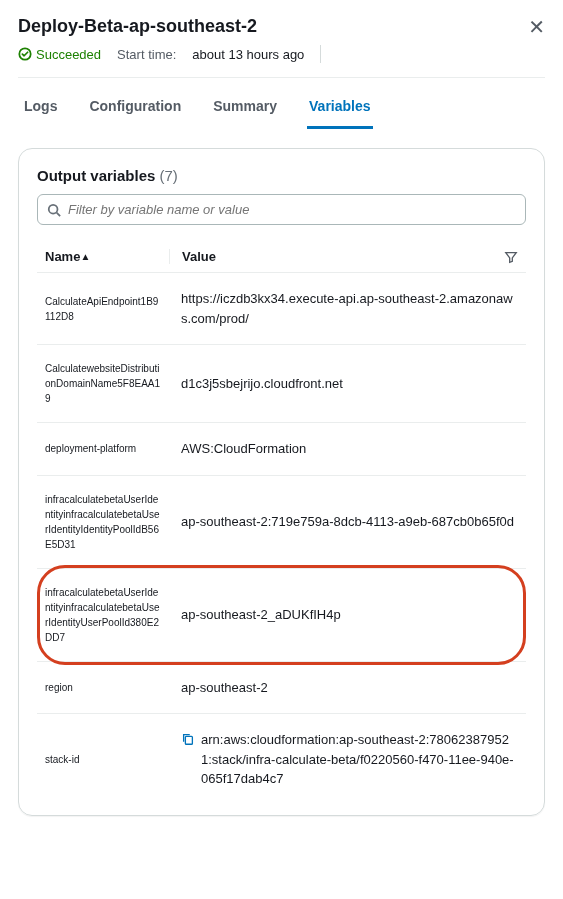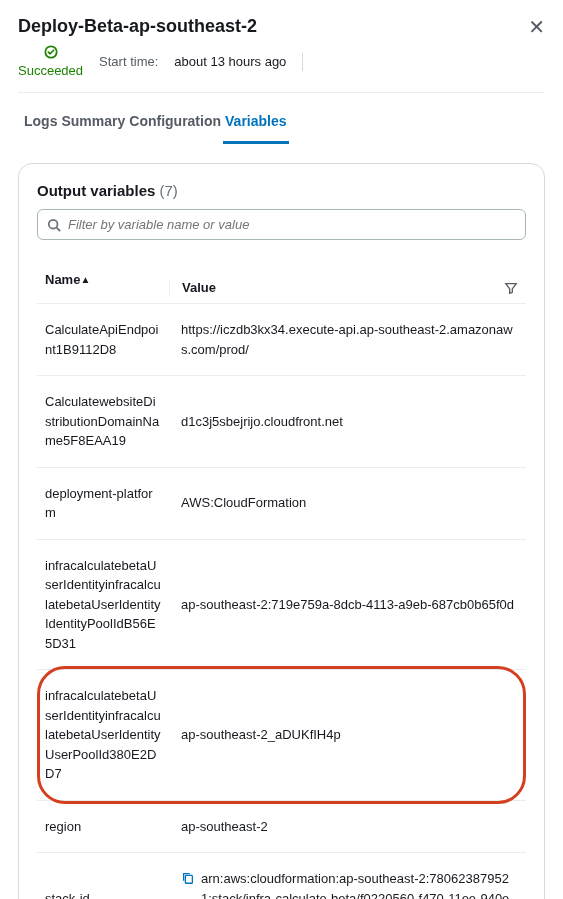--- a/index.html
+++ b/index.html
@@ -9,52 +9,52 @@
     color: #16191f;
     background: #fff;
     width: 563px;
   }
   .panel { padding: 16px 18px 24px; }
   .header { position: relative; }
   .title-row { display: flex; align-items: center; justify-content: space-between; text-align: center; }
   .title { font-size: 18px; font-weight: 700; color: #16191f; }
   .close-x { font-size: 20px; color: #545b64; cursor: pointer; line-height: 1; }
   .meta-row { display: flex; align-items: center; gap: 16px; margin-top: 8px; font-size: 13px; }
-  .status { display: flex; align-items: center; gap: 4px; color: #1d8102; font-weight: 500; flex-direction: column; }
+  .status { display: flex; align-items: center; gap: 4px; color: #1d8102; font-weight: 500; }
   .status-icon { width: 14px; height: 14px; }
   .meta-group { display: flex; gap: 16px; color: #16191f; }
   .meta-label { color: #545b64; }
   .divider-v { width: 1px; height: 18px; background: #d5dbdb; }
   .hr { border: 0; border-top: 1px solid #eaeded; margin-top: 14px; }
 
-  .tabs { display: flex; padding: 0 4px; margin-top: 8px; border-bottom: 1px solid transparent; }
+  .tabs { display: flex; gap: 28px; padding: 0 4px; margin-top: 8px; border-bottom: 1px solid transparent; }
   .tab { padding: 12px 2px; font-weight: 700; font-size: 14px; color: #545b64; cursor: pointer; border-bottom: 3px solid transparent; }
   .tab.active { color: #0073bb; border-bottom-color: #0073bb; }
 
   .card { border: 1px solid #d5dbdb; border-radius: 14px; margin-top: 18px; padding: 18px 18px 10px; box-shadow: 0 1px 1px rgba(0,0,0,.05); position: relative; }
   .card-title { font-weight: 700; font-size: 15px; }
   .card-title .count { color: #687078; font-weight: 400; }
 
   .search-wrap { margin-top: 10px; position: relative; }
   .search-icon-svg { position: absolute; left: 10px; top: 50%; transform: translateY(-50%); width: 14px; height: 14px; color: #687078; }
   .search-input {
     width: 100%; padding: 7px 10px 7px 30px;
     border: 1px solid #aab7b8; border-radius: 6px;
     font-size: 13px; font-style: italic; color: #0f172a;
     outline: none; background: #fff;
   }
 
   .table { width: 100%; margin-top: 18px; }
   .thead { display: flex; border-bottom: 1px solid #eaeded; padding: 6px 8px 8px; }
   .col-name { width: 124px; display: flex; align-items: center; font-weight: 700; font-size: 13px; }
-  .col-value { flex: 1; display: flex; align-items: center; justify-content: space-between; font-weight: 700; font-size: 13px; padding-left: 12px; border-left: 1px solid #eaeded; margin-top: 16px; }
+  .col-value { flex: 1; display: flex; align-items: center; justify-content: space-between; font-weight: 700; font-size: 13px; padding-left: 12px; border-left: 1px solid #eaeded; }
   .sort-tri { font-size: 10px; }
   .row { display: flex; padding: 16px 8px; border-bottom: 1px solid #eaeded; align-items: center; position: relative; }
   .row:last-child { border-bottom: 0; }
-  .cell-name { width: 124px; font-size: 13px; word-break: break-all; padding-right: 8px; line-height: 1.5; }
+  .cell-name { width: 124px; font-size: 10px; word-break: break-all; padding-right: 8px; line-height: 1.5; }
   .cell-value { flex: 1; font-size: 13px; word-break: break-all; padding-left: 12px; line-height: 1.5; display: flex; align-items: flex-start; gap: 6px; }
   .copy-icon { width: 14px; height: 14px; color: #0073bb; flex-shrink: 0; margin-top: 2px; cursor: pointer; }
   .filter-funnel { width: 14px; height: 14px; }
 
   .highlight-ring {
     position: absolute;
     border: 3px solid #d43f1f;
     border-radius: 28px;
     pointer-events: none;
     left: 0px; right: 0px;
@@ -82,22 +82,22 @@
         <span class="meta-label">Start time:</span>
         <span>about 13 hours ago</span>
       </div>
       <div class="divider-v"></div>
     </div>
     <hr class="hr">
   </div>
 
   <div class="tabs">
     <div class="tab">Logs</div>
+    <div class="tab">Configuration</div>
     <div class="tab">Summary</div>
-    <div class="tab">Configuration</div>
     <div class="tab active">Variables</div>
   </div>
 
   <div class="card">
     <div class="card-title">
       <span>Output variables</span>
       <span class="count">(7)</span>
     </div>
 
     <div class="search-wrap">

